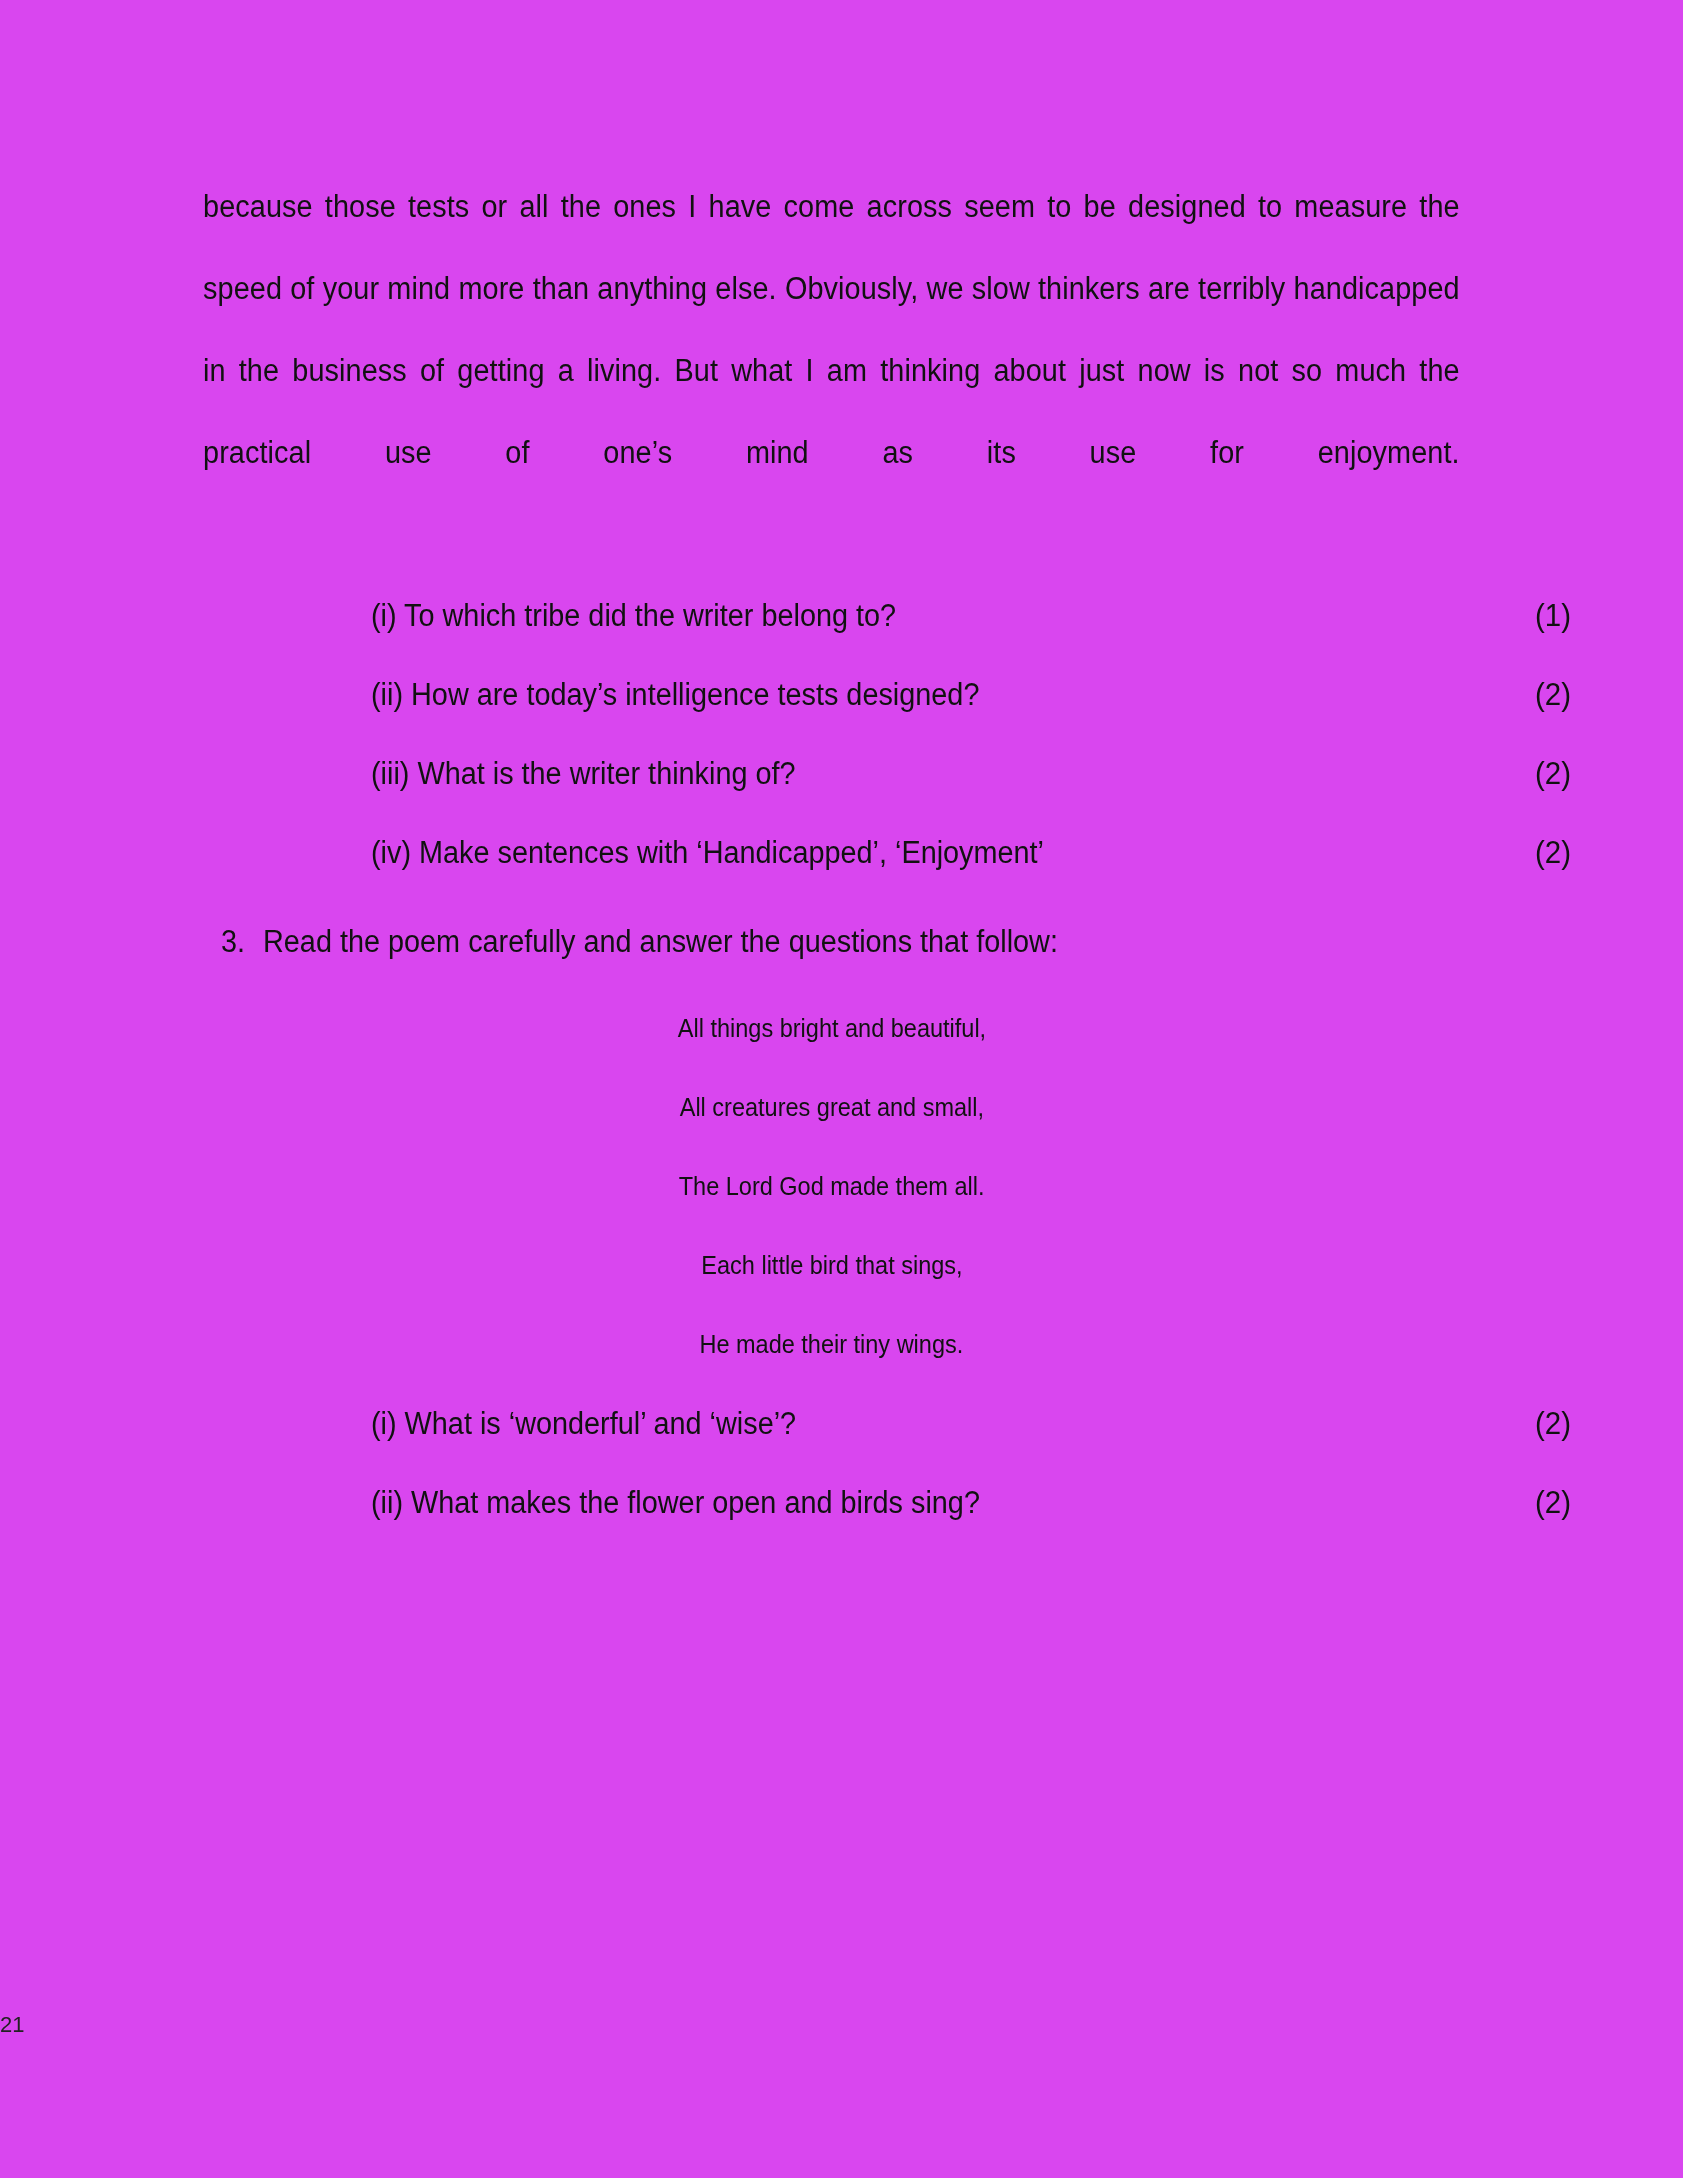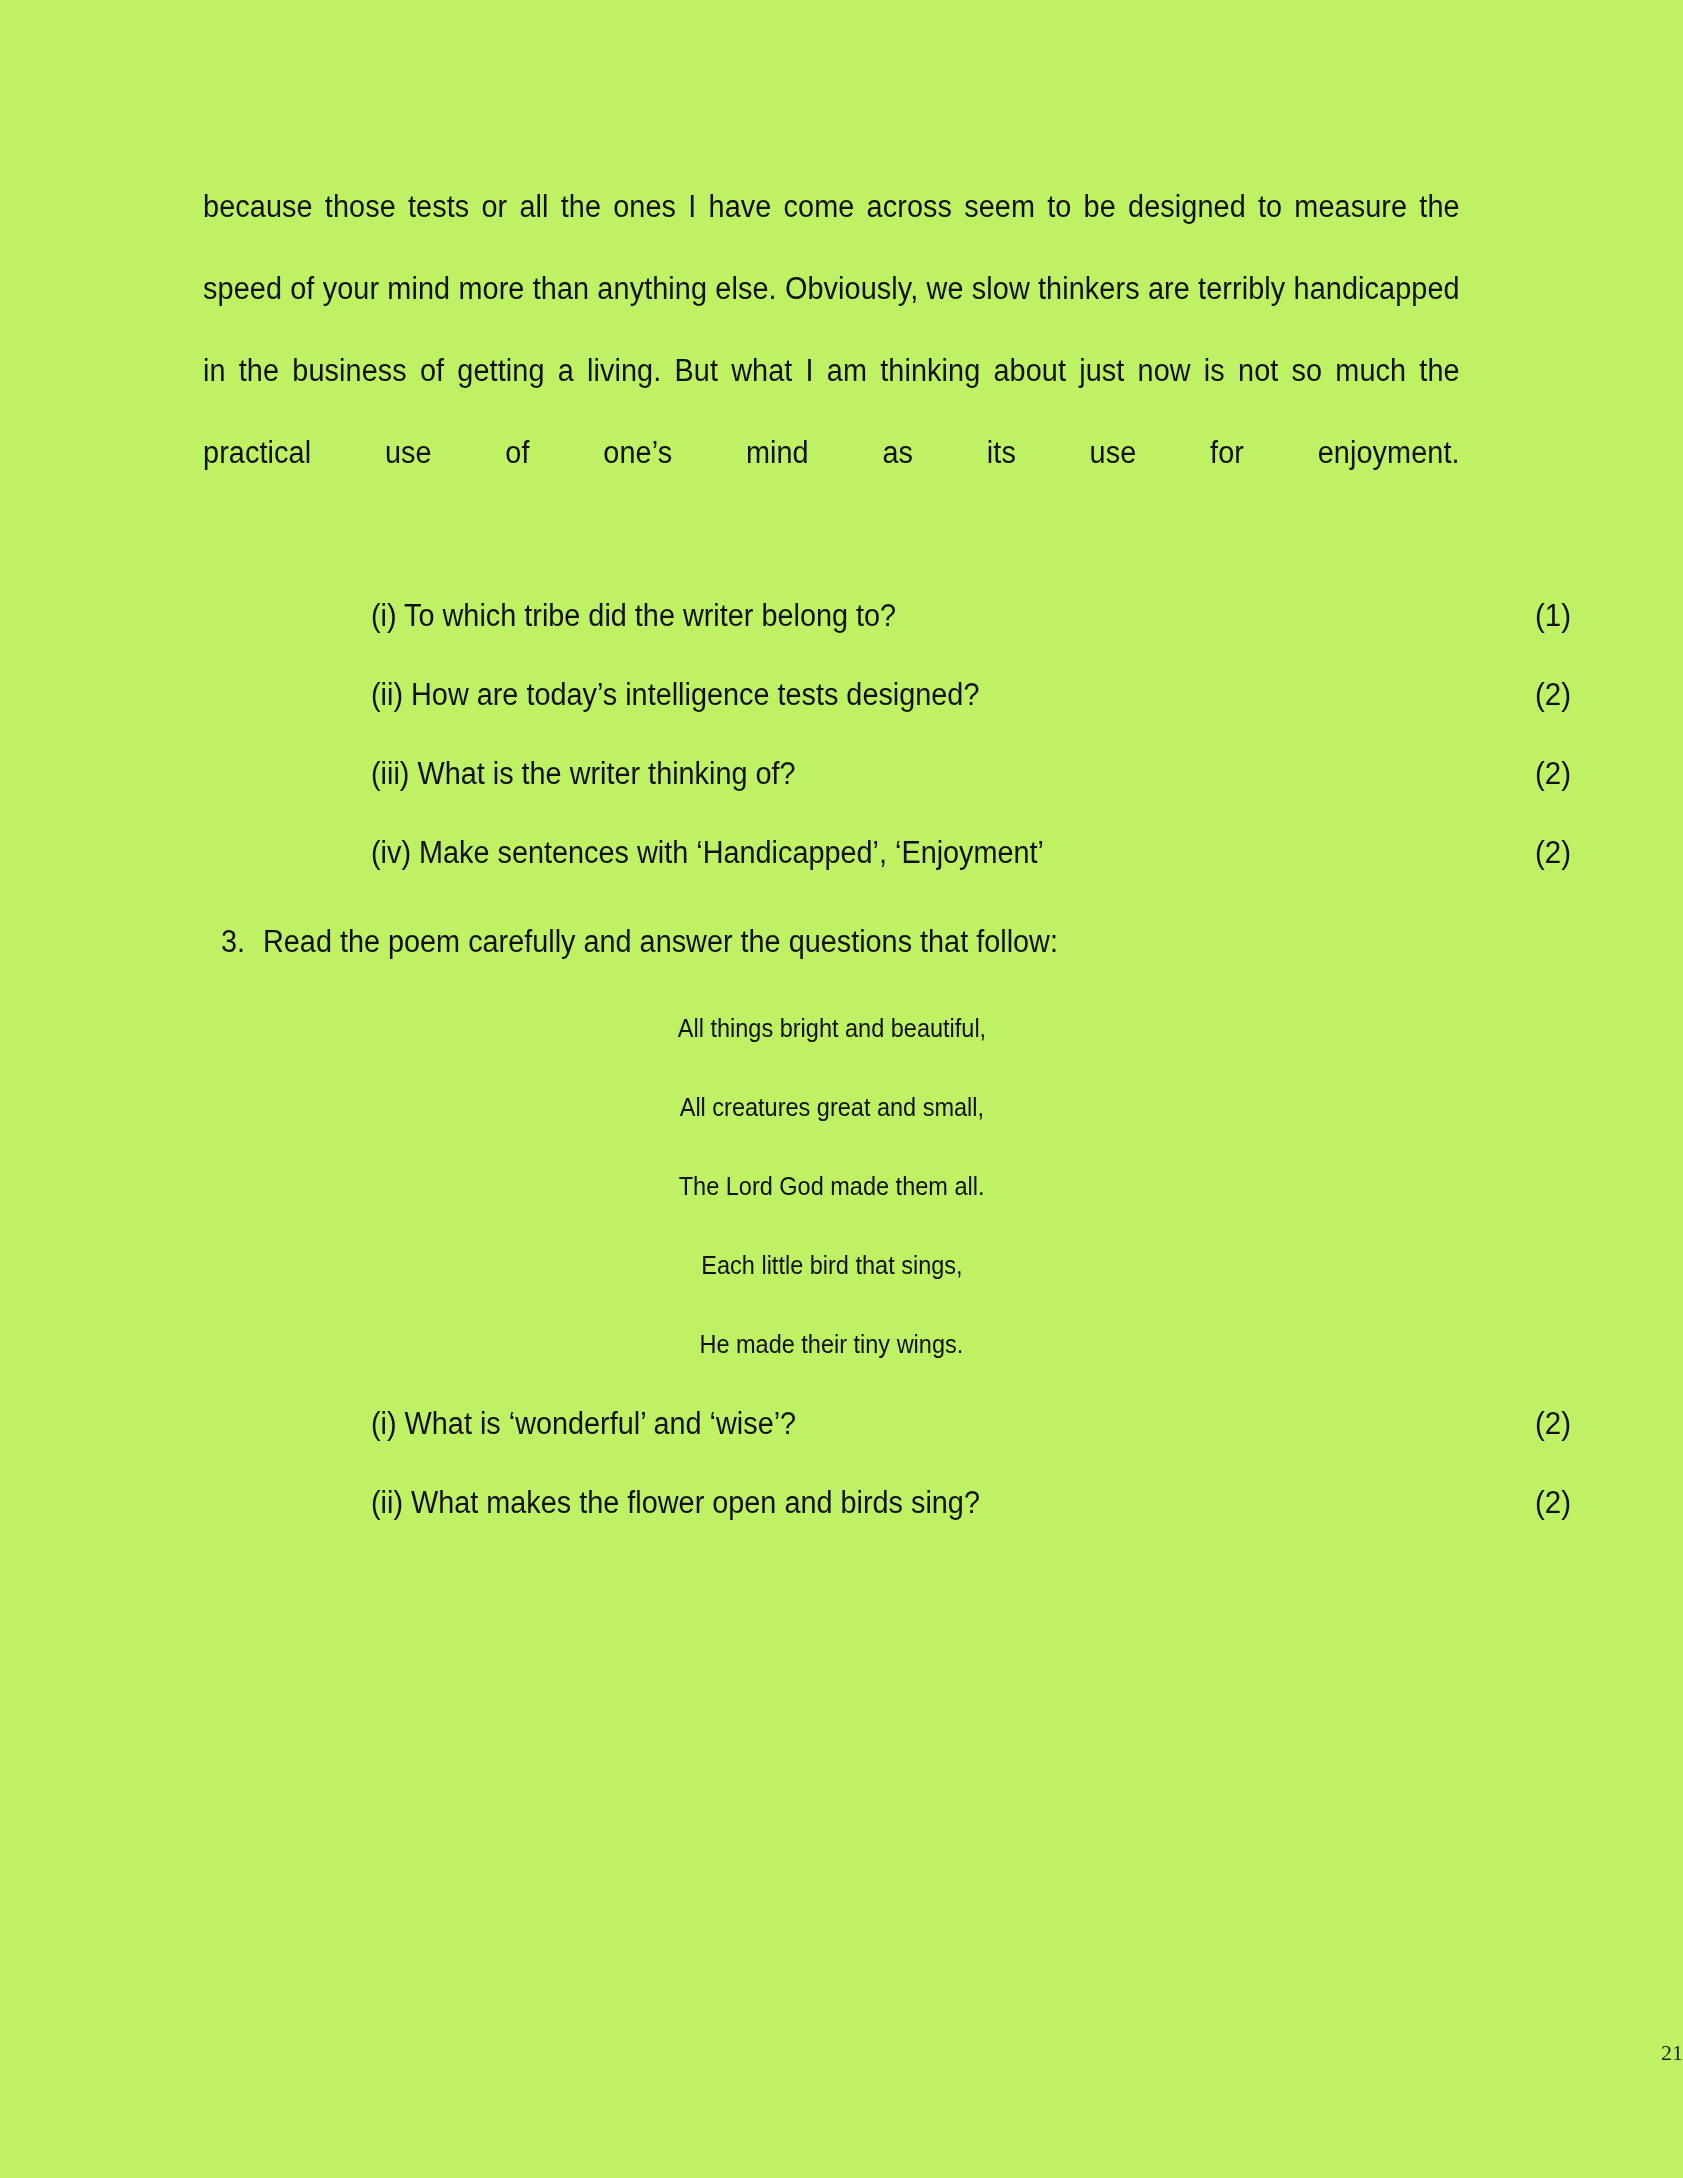--- a/index.html
+++ b/index.html
@@ -5,21 +5,21 @@
 <style>
   html, body {
     margin: 0;
     padding: 0;
     background: #ffffff;
   }
   .page {
     position: relative;
     width: 1683px;
     height: 2178px;
-    background: #bef264;
+    background: #d946ef;
     font-family: "Liberation Sans", "DejaVu Sans", sans-serif;
     color: #111111;
     overflow: hidden;
   }
   
   .content {
     position: absolute;
     left: 203px;
     top: 166px;
     width: 1257px;
@@ -127,25 +127,24 @@
     transform-origin: center center;
   }
   .poem li.indent-a span { margin-left: 0px; }
   .poem li.indent-b span { margin-left: 0px; }
 
   .pagenum {
     position: absolute;
     left: 0;
     top: 2012px;
     width: 1683px;
-    text-align: right;
+    text-align: left;
     font-size: 22px;
-    font-family: Liberation Serif, serif;
+    font-family: Liberation Sans, sans-serif;
     color: #222222;
-    margin-top: 28px;
   }
 </style>
 </head>
 <body>
 
 <div class="page">
 
   <div class="content">
 
     <p class="para">because those tests or all the ones I have come across seem to be designed to measure the speed of your mind more than anything else. Obviously, we slow thinkers are terribly handicapped in the business of getting a living. But what I am thinking about just now is not so much the practical use of one’s mind as its use for enjoyment.</p>

